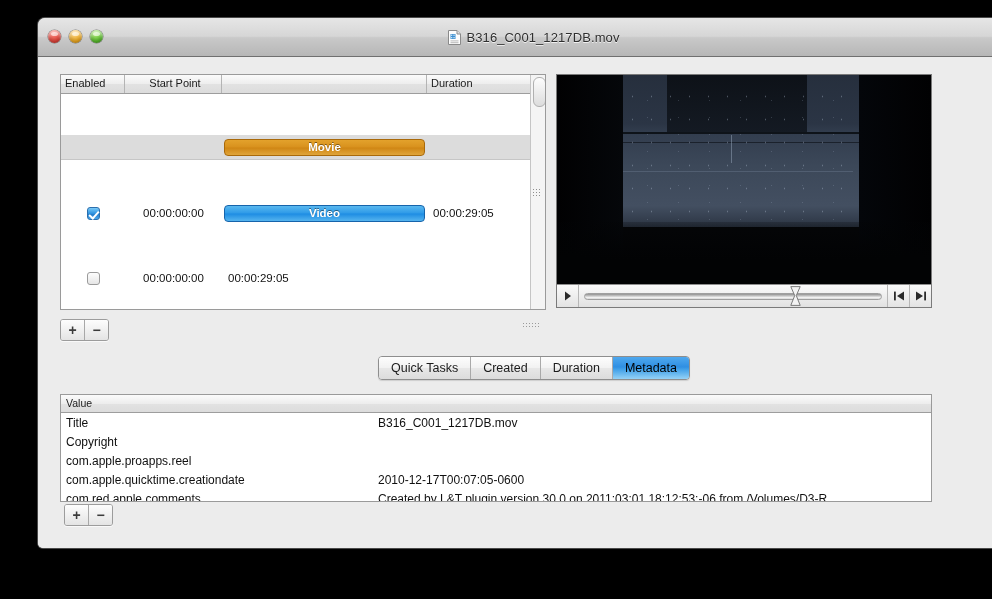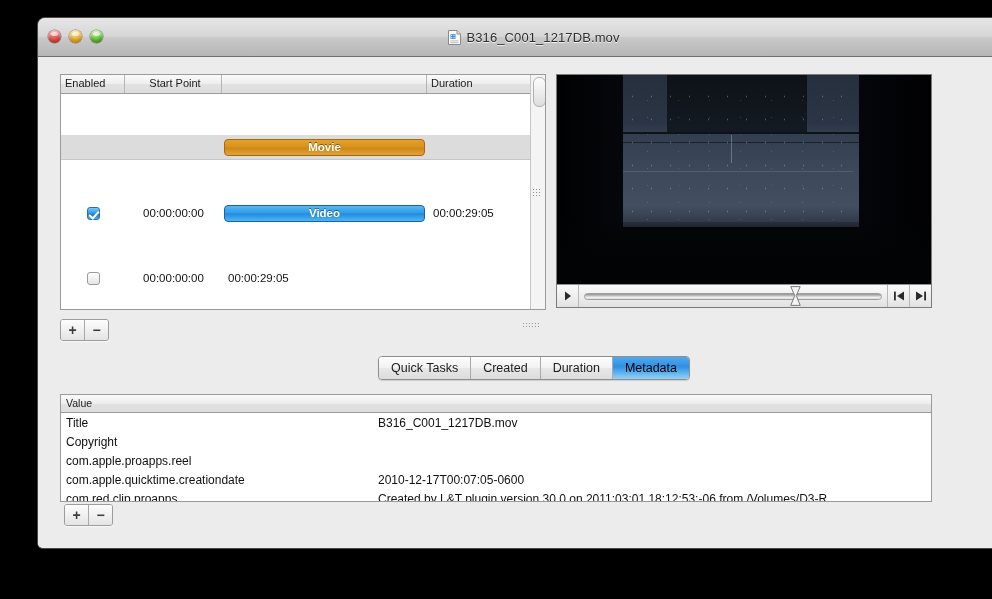--- a/index.html
+++ b/index.html
@@ -622,21 +622,21 @@
         <div class="m-val"></div>
       </div>
       <div class="meta-row">
         <div class="m-desc">com.apple.proapps.reel</div>
       </div>
       <div class="meta-row">
         <div class="m-desc">com.apple.quicktime.creationdate</div>
         <div class="m-val">2010-12-17T00:07:05-0600</div>
       </div>
       <div class="meta-row">
-        <div class="m-desc">com.red.clip.proapps</div>
+        <div class="m-desc">com.red.apple.comments</div>
         <div class="m-val">Created by L&amp;T plugin version 30.0 on 2011:03:01 18:12:53:-06 from /Volumes/D3-R</div>
       </div>
 
     </div>
 
     <div class="pm-group" id="meta-pm">
       <div class="pm-btn">+</div>
       <div class="pm-btn">−</div>
     </div>
 

